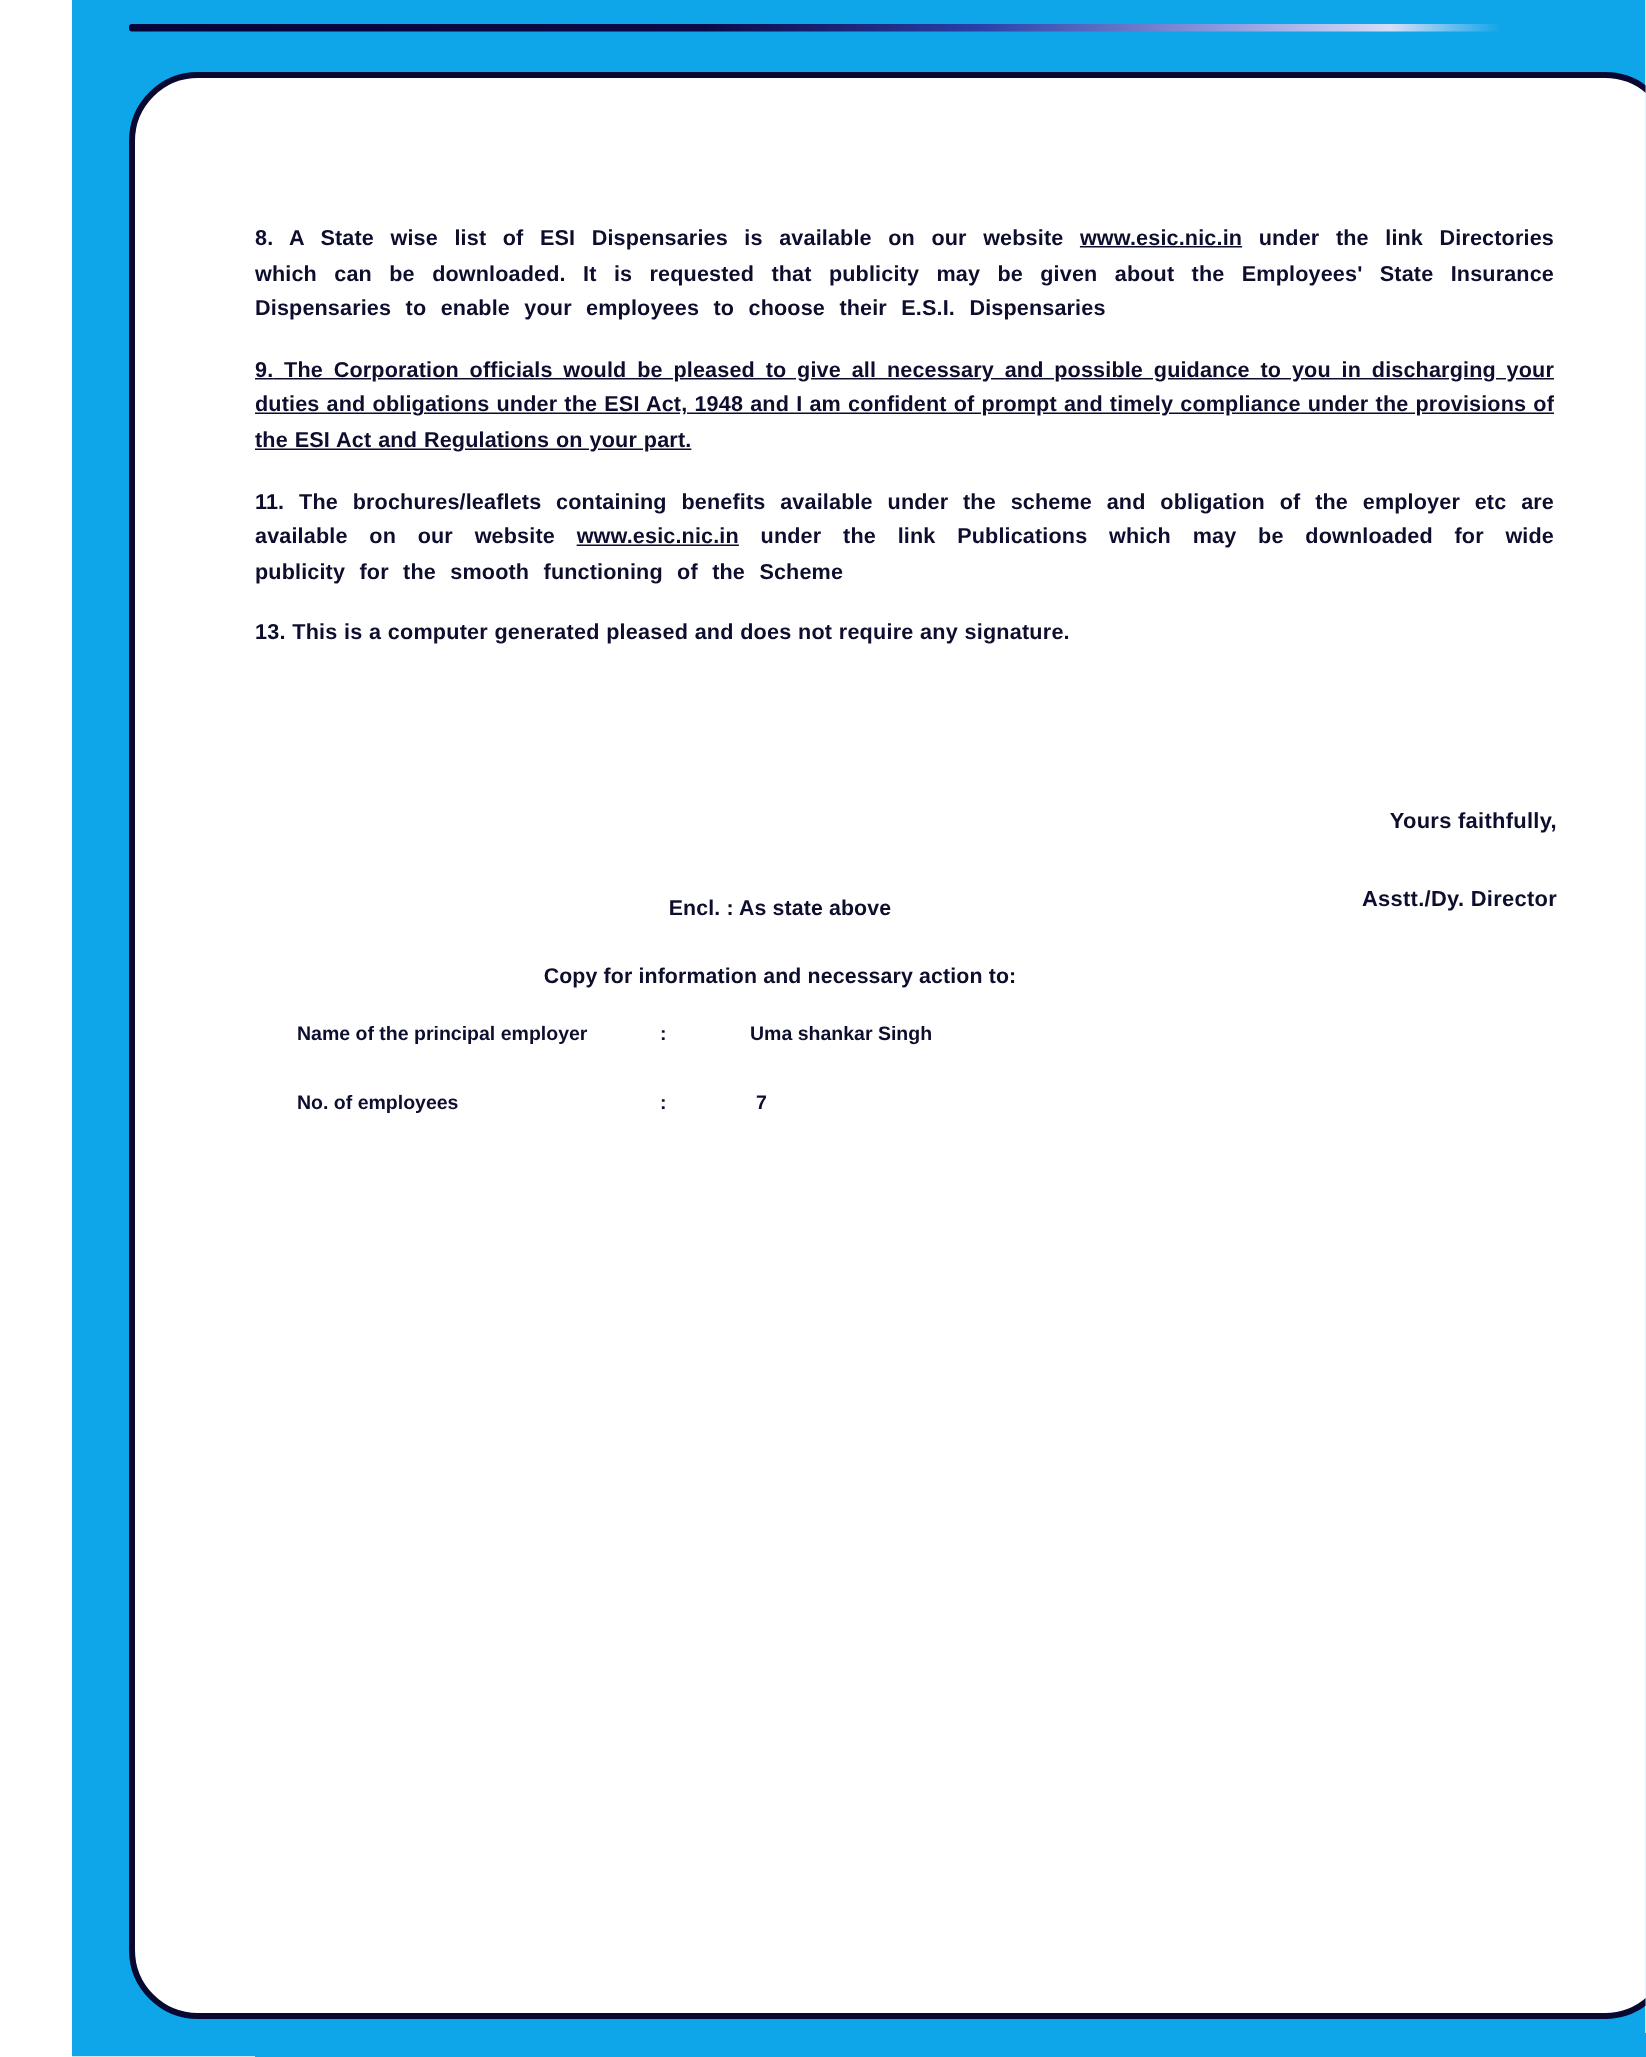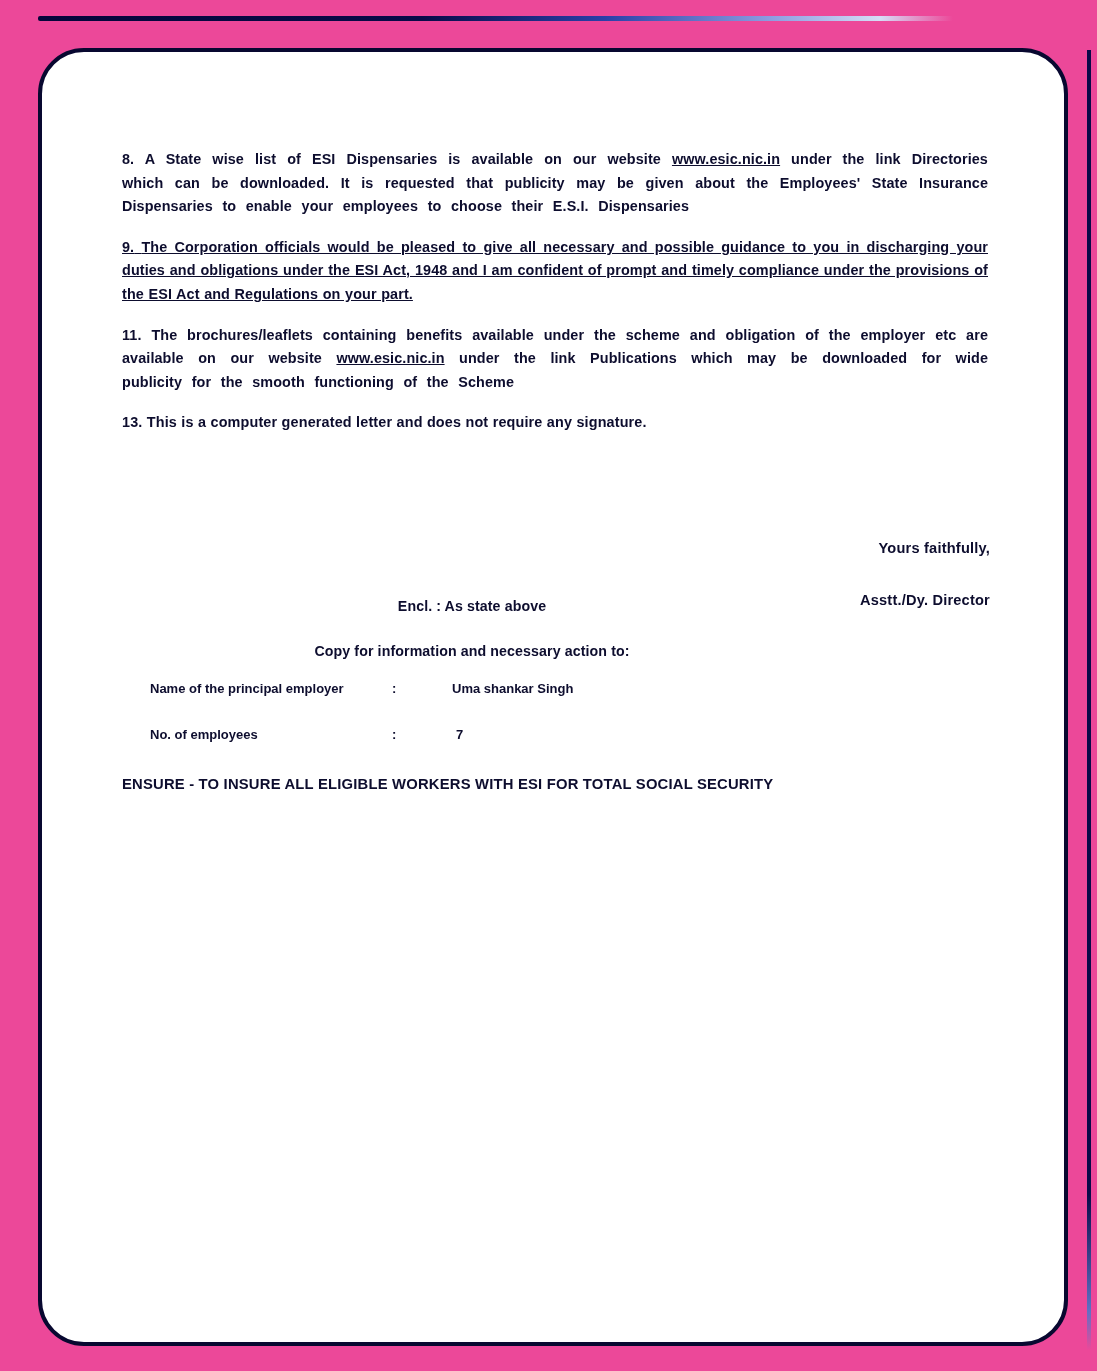--- a/index.html
+++ b/index.html
@@ -13,21 +13,22 @@
     position: relative;
     font-family: "Liberation Sans", sans-serif;
     color: #0d0d2b;
     overflow: hidden;
   }
 
   
   #scan-page {
     position: absolute;
     inset: 0;
-    background: #ec4899;
+    background: #0ea5e9;
+    margin-left: 48px;
   }
 
   #top-rule {
     position: absolute;
     left: 38px;
     top: 16px;
     width: 915px;
     height: 5px;
     background: linear-gradient(to right,
         #05053a 0%,
@@ -187,21 +188,21 @@
   <div id="letter-body">
 
     <p class="para loose"><span class="num">8.</span> <span>A State wise list of ESI Dispensaries is available on our website</span> <a class="weblink" href="#">www.esic.nic.in</a> <span>under the link Directories which can be downloaded. It is requested that publicity may be given about the Employees' State Insurance Dispensaries to enable your employees to choose their E.S.I. Dispensaries</span></p>
 
     <p class="para normal"><span class="num">9.</span> <span>The Corporation officials would be pleased to give all necessary and possible guidance to you in discharging your duties and obligations under the ESI Act, 1948 and I am confident of prompt and timely compliance under the provisions of the ESI Act and Regulations on your part.</span></p>
 
 
     <p class="para loose"><span class="num">11.</span> <span>The brochures/leaflets containing benefits available under the scheme and obligation of the employer etc are available on our website</span> <a class="weblink" href="#">www.esic.nic.in</a> <span>under the link Publications which may be downloaded for wide publicity for the smooth functioning of the Scheme</span></p>
 
 
-    <p class="para bold-note"><span class="num">13.</span> <span>This is a computer generated letter and does not require any signature.</span></p>
+    <p class="para bold-note"><span class="num">13.</span> <span>This is a computer generated pleased and does not require any signature.</span></p>
 
   </div>
 
   <div id="signature-block">
     <p class="sig-line sig-yours">Yours faithfully,</p>
     <p class="sig-line sig-title">Asstt./Dy. Director</p>
   </div>
 
   <div id="closing-block">
     <p class="close-line" id="encl-line">Encl. : As state above</p>
@@ -213,15 +214,14 @@
       <span class="d-value">Uma shankar Singh</span>
     </div>
 
     <div class="detail-row" id="row-employees">
       <span class="d-label">No. of employees</span>
       <span class="d-colon">:</span>
       <span class="d-value">7</span>
     </div>
   </div>
 
-  <div id="ensure-line">ENSURE - TO INSURE ALL ELIGIBLE WORKERS WITH ESI FOR TOTAL SOCIAL SECURITY</div>
 
 </div>
 
 </body></html>

